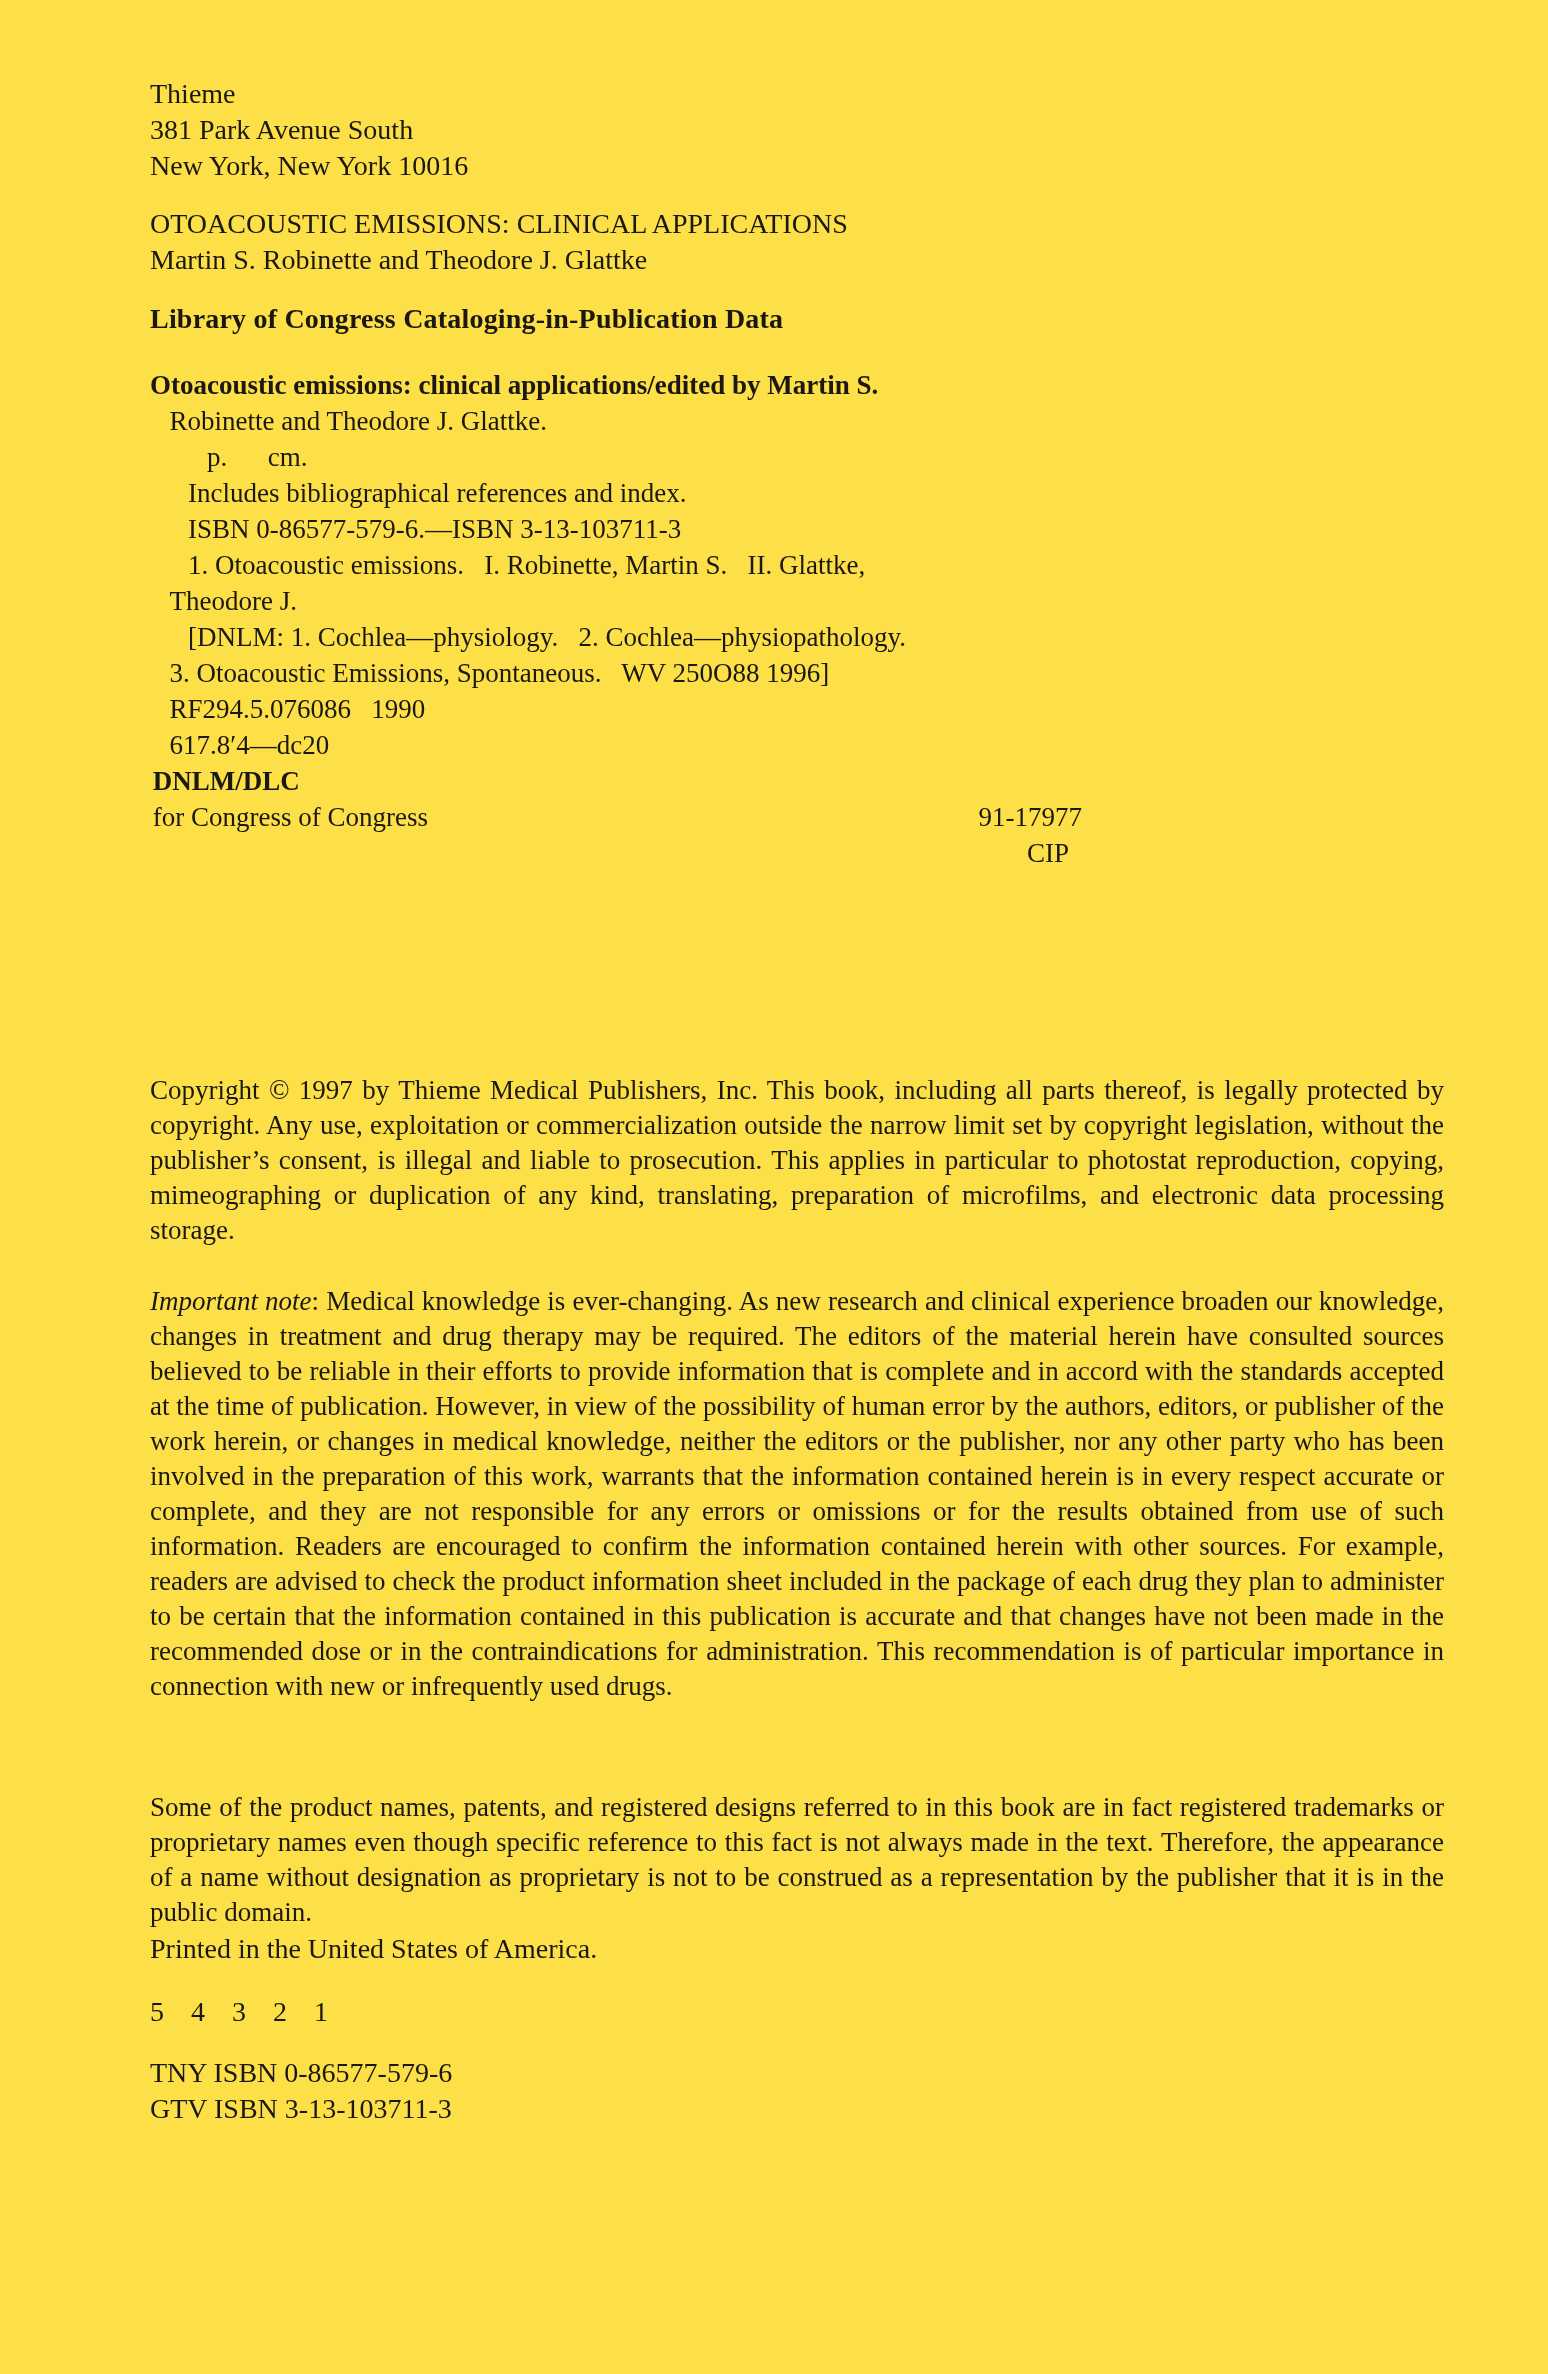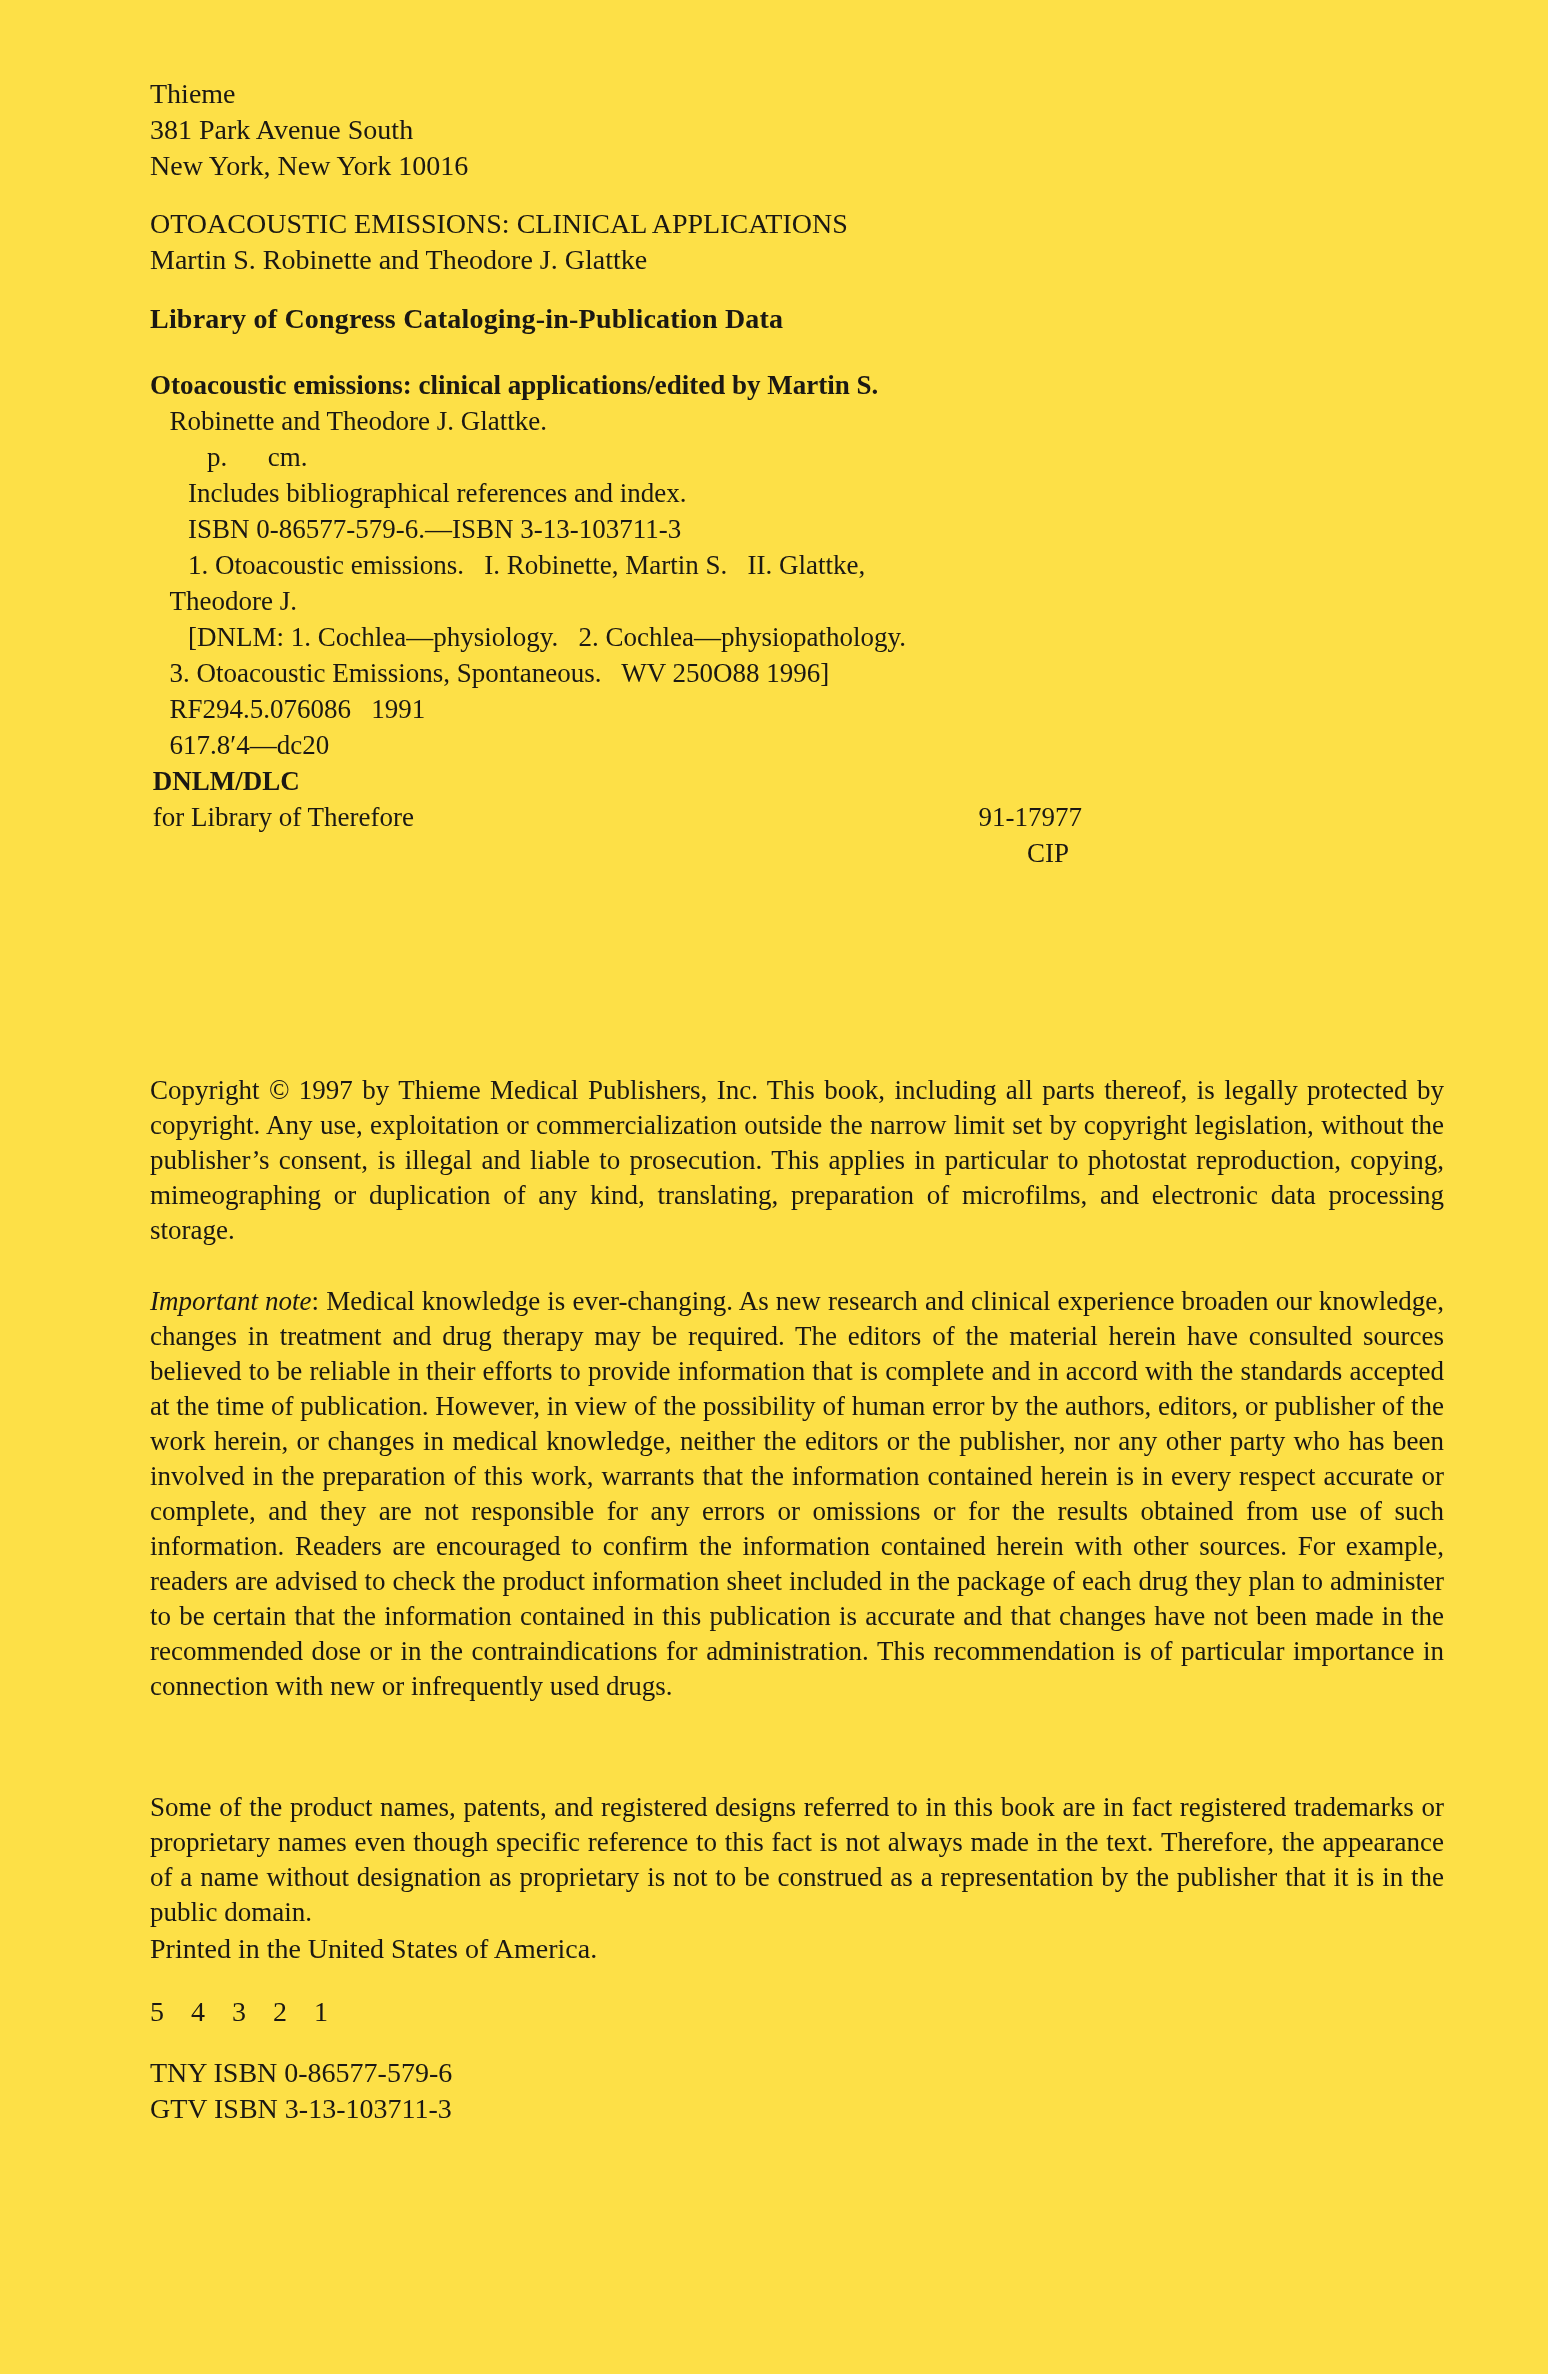--- a/index.html
+++ b/index.html
@@ -65,25 +65,25 @@
   <div class="blk cip">
     <div class="cl ind0">Otoacoustic emissions: clinical applications/edited by Martin S.</div>
     <div class="cl ind1">Robinette and Theodore J. Glattke.</div>
     <div class="cl ind3">p.      cm.</div>
     <div class="cl ind2">Includes bibliographical references and index.</div>
     <div class="cl ind2">ISBN 0-86577-579-6.—ISBN 3-13-103711-3</div>
     <div class="cl ind2">1. Otoacoustic emissions.   I. Robinette, Martin S.   II. Glattke,</div>
     <div class="cl ind1">Theodore J.</div>
     <div class="cl ind2">[DNLM: 1. Cochlea—physiology.   2. Cochlea—physiopathology.</div>
     <div class="cl ind1">3. Otoacoustic Emissions, Spontaneous.   WV 250O88 1996]</div>
-    <div class="cl ind1">RF294.5.076086   1991</div>
+    <div class="cl ind1">RF294.5.076086   1990</div>
     <div class="cl ind1">617.8′4—dc20</div>
     <div class="cl ind0" style="padding-left:2.8px">DNLM/DLC</div>
     <div class="cip-split">
-      <span class="left">for Library of Therefore</span>
+      <span class="left">for Congress of Congress</span>
       <span>91-17977</span>
     </div>
     <div class="cip-right">CIP</div>
   </div>
 
   <div class="blk dedication">
   </div>
 
   <div class="blk para p-copyright">Copyright © 1997 by Thieme Medical Publishers, Inc. This book, including all parts thereof, is legally protected by copyright. Any use, exploitation or commercialization outside the narrow limit set by copyright legislation, without the publisher’s consent, is illegal and liable to prosecution. This applies in particular to photostat reproduction, copying, mimeographing or duplication of any kind, translating, preparation of microfilms, and electronic data processing storage.</div>
 

